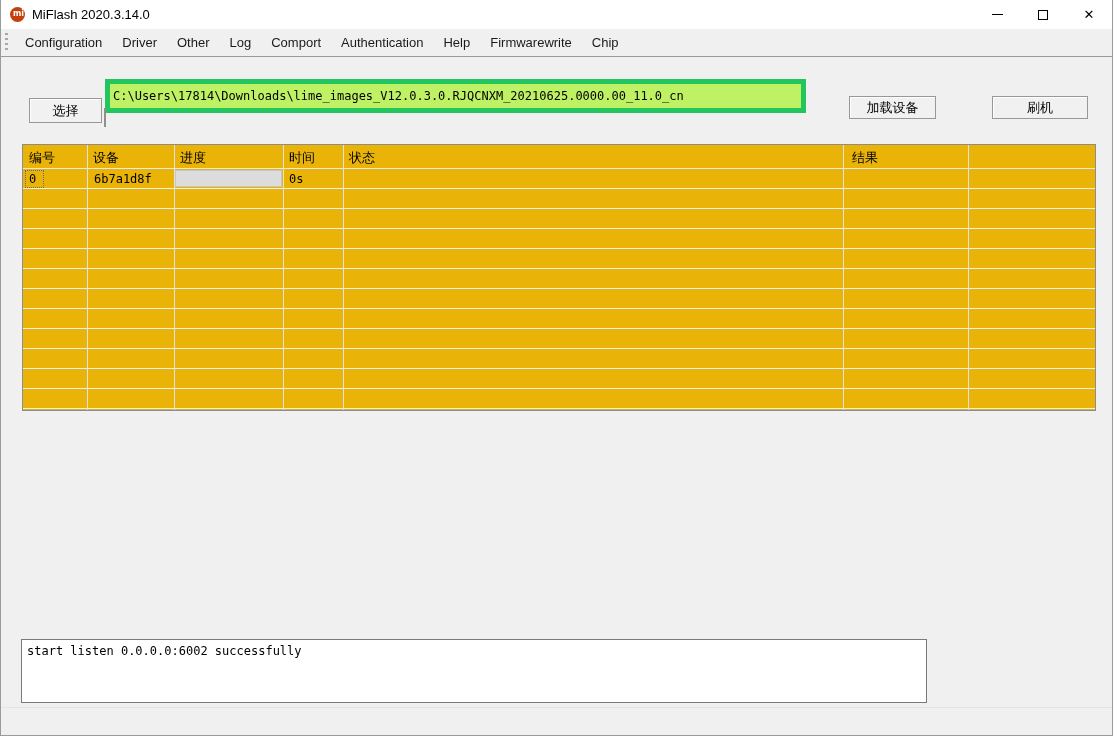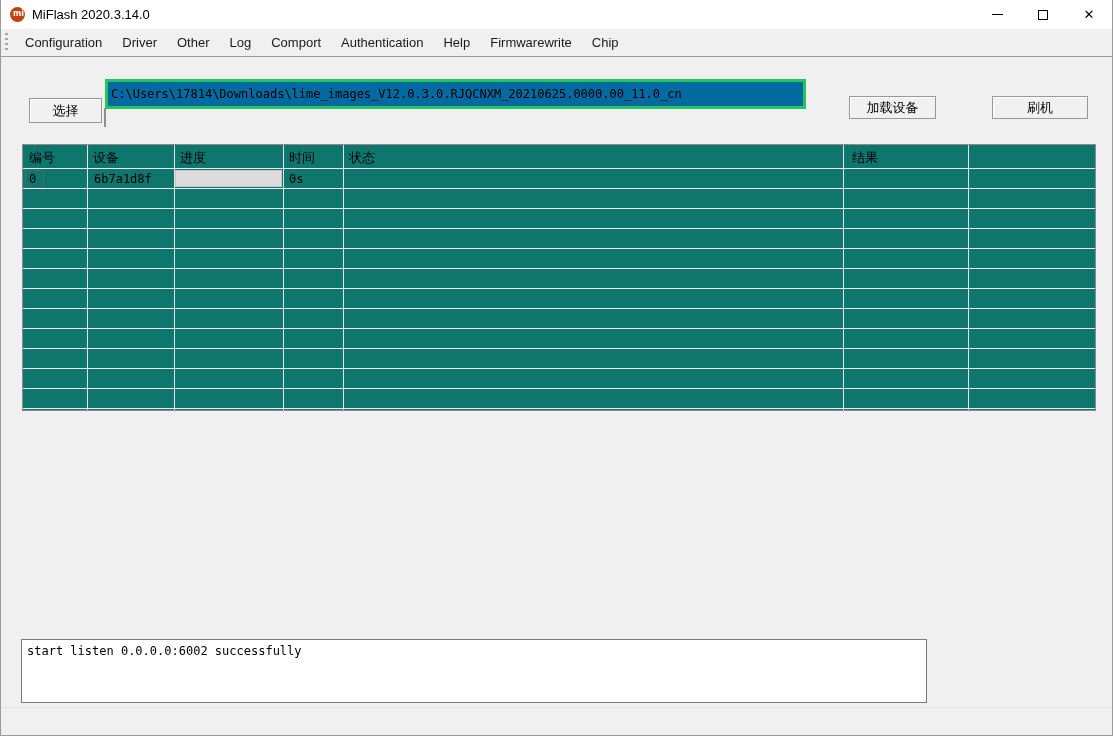--- a/index.html
+++ b/index.html
@@ -20,27 +20,27 @@
 
   
   .menubar { position:absolute; left:0; top:29px; width:100%; height:28px; background:#f0f0f0; border-bottom:1px solid #9a9a9a; display:flex; align-items:center; }
   .menu-grip { width:3px; height:20px; margin-left:4px; background:repeating-linear-gradient(to bottom,#a8a8a8 0 2px,transparent 2px 5px); }
   .menu-items { display:flex; margin-left:7px; }
   .menu-item { font-size:13px; color:#1a1a1a; padding:5px 10px; cursor:default; }
 
   
   .btn { background:#f1f1f1; border:1px solid #989898; box-shadow:inset 1px 1px 0 #ffffff; font-size:13px; color:#000; display:flex; align-items:center; justify-content:center; position:absolute;margin-top:20px; }
   .select-btn { left:28px; top:78px; width:73px; height:25px; }
-  .path-input { position:absolute; left:104px; top:79px; width:701px; height:23px; background:#0369a1; border:3px solid #22c55e; font-family:"DejaVu Sans Mono", monospace; font-size:12px; color:#000; padding:12px 3px; outline:none; }
+  .path-input { position:absolute; left:104px; top:79px; width:701px; height:23px; background:#bef264; border:5px solid #22c55e; font-family:"DejaVu Sans Mono", monospace; font-size:12px; color:#000; padding:12px 3px; outline:none; }
   .load-btn { left:848px; top:76px; width:87px; height:23px; }
   .flash-btn { left:991px; top:76px; width:96px; height:23px; }
   .splitter-tick { position:absolute; left:103px; top:108px; width:2px; height:19px; background:#8f8f8f; }
 
   
-  .table { position:absolute; left:21px; top:144px; width:1074px; height:267px; background:#0f766e; border:1px solid #8c8c8c; }
+  .table { position:absolute; left:21px; top:144px; width:1074px; height:267px; background:#eab308; border:1px solid #8c8c8c; }
   .vline { position:absolute; top:0; bottom:0; width:1px; background:#e2e2e2; }
   .hdr-cell { position:absolute; top:0; height:23px; font-size:13px; color:#000; padding:4px 0 0 6px; }
   .rowlines { position:absolute; left:0; right:0; top:23px; bottom:0;
       background:repeating-linear-gradient(to bottom,#f0f0f0 0 1px,transparent 1px 20px);
       background-position:0 0; }
   .hdr-sep { position:absolute; left:0; right:0; top:23px; height:1px; background:#ebebeb; }
   .cell-text { position:absolute; font-family:"DejaVu Sans Mono", monospace; font-size:12px; color:#000; }
   .id-cell { left:2px; top:25px; padding:1px 7px 1px 3px; border:1px dotted #6a6a6a; }
   .device-cell { left:71px; top:27px; }
   .time-cell { left:266px; top:27px; }

